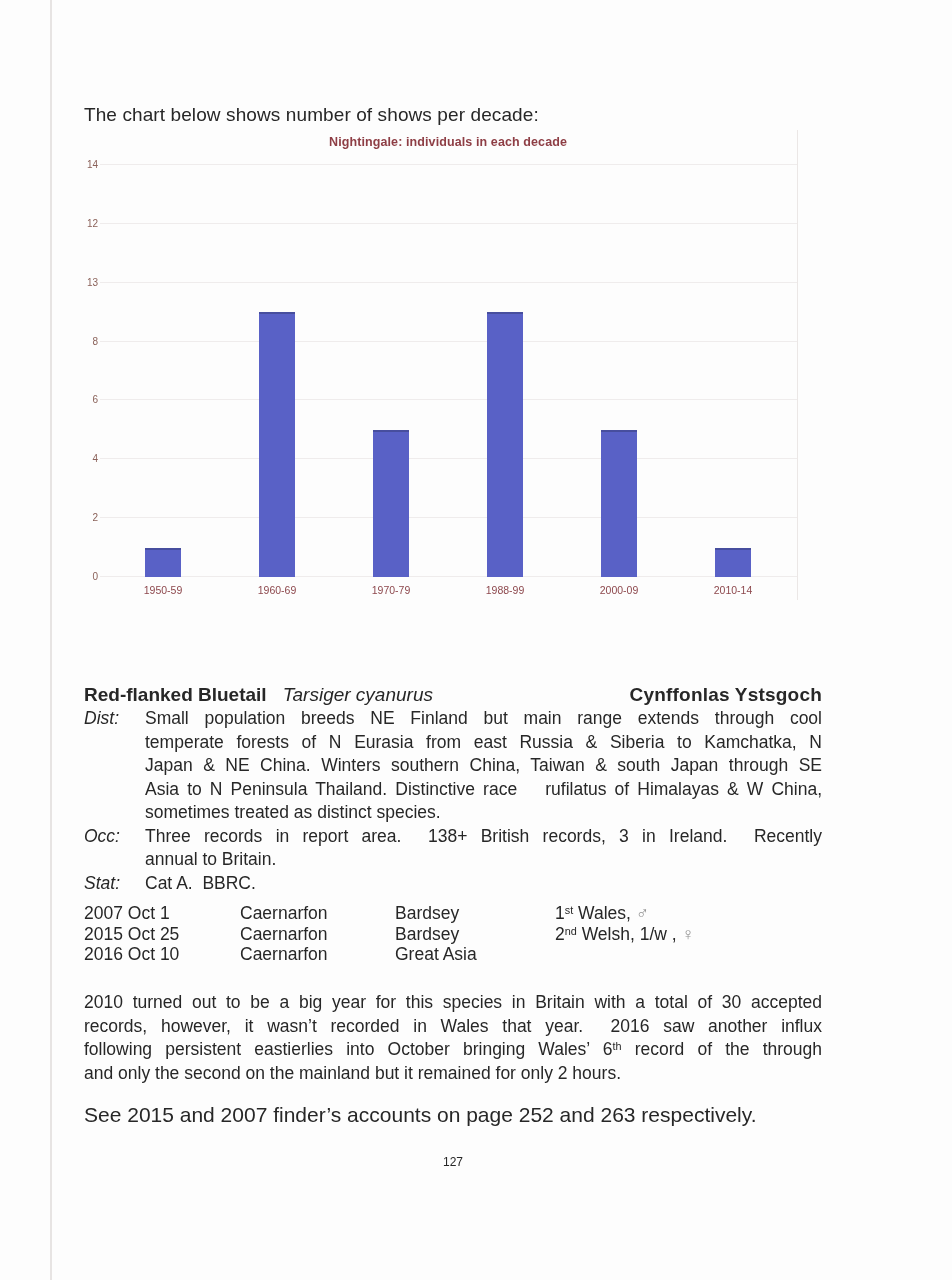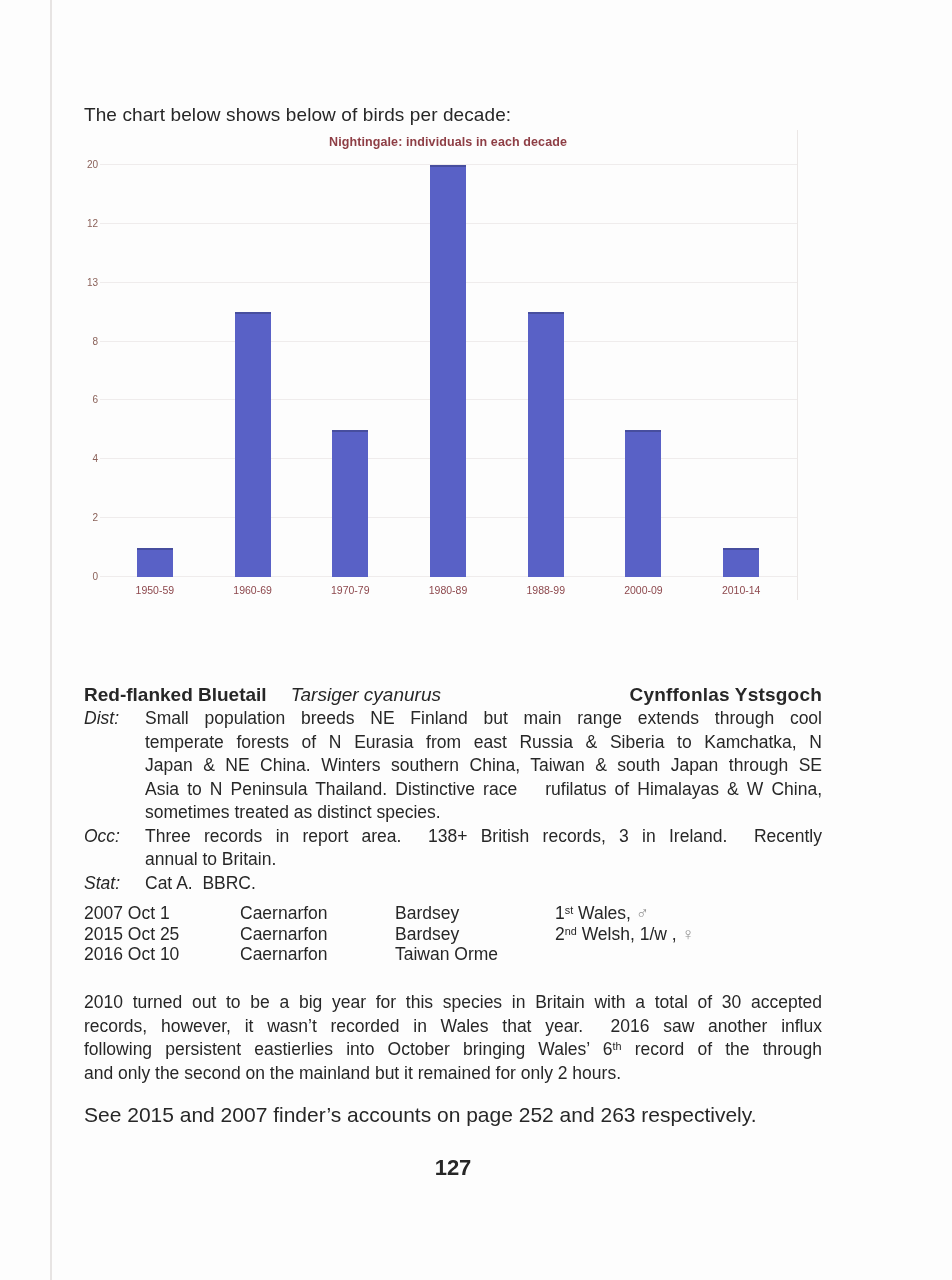--- a/index.html
+++ b/index.html
@@ -21,75 +21,71 @@
   .ytick{position:absolute;left:0;width:100%;text-align:right;font-size:10px;line-height:12px;}
   .cols{position:absolute;left:0;top:0;width:100%;height:100%;display:flex;z-index:2;}
   .col{flex:1;position:relative;}
   .bar{position:absolute;bottom:0;left:50%;transform:translateX(-50%);width:36px;box-sizing:border-box;}
   .xtick{position:absolute;top:calc(100% + 7px);left:-10px;right:-10px;text-align:center;
     font-size:10.5px;white-space:nowrap;}
   .rborder{position:absolute;left:713px;top:0;width:1px;height:470px;background:#ebe7e6;}
 
   
   #heading{top:684px;font-size:19px;display:flex;justify-content:space-between;align-items:baseline;}
-  #heading .sci{font-style:italic;font-weight:400;margin-left:24px;}
+  #heading .sci{font-style:italic;font-weight:400;margin-left:16px;}
   #heading .left b{font-weight:700;}
   #heading .welsh{font-weight:700;letter-spacing:.2px;}
   #entries{top:707px;font-size:17.5px;}
   .entry{position:relative;padding-left:61px;width:677px;}
   .entry .lbl{position:absolute;left:0;top:0;font-style:italic;line-height:23.5px;}
   .line{line-height:23.5px;min-height:23.5px;}
   .jl{text-align:justify;text-align-last:justify;}
   #records{top:903px;font-size:17.5px;}
   .rec-row{display:flex;line-height:20.5px;}
   .rc{white-space:nowrap;}
   .rc0{width:156px;} .rc1{width:155px;} .rc2{width:160px;} .rc3{flex:1;}
   #para1{top:991px;font-size:17.5px;}
   #para2{top:1103px;font-size:21px;}
-  #pageno{top:1155px;text-align:center;font-size:22px;font-weight:bold;}
+  #pageno{top:1155px;text-align:center;font-size:12px;}
   sup{font-size:62%;vertical-align:baseline;position:relative;top:-0.45em;line-height:0;}
   .sym{color:#909090;}
 </style>
 </head>
 <body>
 
 <div class="page">
   <div class="scan-edge"></div>
 
-  <div class="abs" id="intro">The chart below shows below of birds per decade:</div>
+  <div class="abs" id="intro">The chart below shows number of shows per decade:</div>
 
   <div id="chart">
     <div class="chart-title" style="color: rgb(142, 62, 69);">Nightingale: individuals in each decade</div>
     <div class="ylabels">
         <div class="ytick" style="bottom: calc(0% - 6px); color: rgb(138, 97, 89);">0</div>
         <div class="ytick" style="bottom: calc(14.2857% - 6px); color: rgb(138, 97, 89);">2</div>
         <div class="ytick" style="bottom: calc(28.5714% - 6px); color: rgb(138, 97, 89);">4</div>
         <div class="ytick" style="bottom: calc(42.8571% - 6px); color: rgb(138, 97, 89);">6</div>
         <div class="ytick" style="bottom: calc(57.1429% - 6px); color: rgb(138, 97, 89);">8</div>
         <div class="ytick" style="bottom: calc(71.4286% - 6px); color: rgb(138, 97, 89);">13</div>
         <div class="ytick" style="bottom: calc(85.7143% - 6px); color: rgb(138, 97, 89);">12</div>
-        <div class="ytick" style="bottom: calc(100% - 6px); color: rgb(138, 97, 89);">20</div>
+        <div class="ytick" style="bottom: calc(100% - 6px); color: rgb(138, 97, 89);">14</div>
       </div>
     <div class="plot">
       <div class="cols">
           <div class="col">
             <div class="bar" style="height: 7.14286%; background: rgb(89, 97, 198); border-top: 2px solid rgb(71, 78, 158);"></div>
             <div class="xtick" style="color: rgb(141, 72, 77);">1950-59</div>
           </div>
           <div class="col">
             <div class="bar" style="height: 64.2857%; background: rgb(89, 97, 198); border-top: 2px solid rgb(71, 78, 158);"></div>
             <div class="xtick" style="color: rgb(141, 72, 77);">1960-69</div>
           </div>
           <div class="col">
             <div class="bar" style="height: 35.7143%; background: rgb(89, 97, 198); border-top: 2px solid rgb(71, 78, 158);"></div>
             <div class="xtick" style="color: rgb(141, 72, 77);">1970-79</div>
-          </div>
-          <div class="col">
-            <div class="bar" style="height: 100%; background: rgb(89, 97, 198); border-top: 2px solid rgb(71, 78, 158);"></div>
-            <div class="xtick" style="color: rgb(141, 72, 77);">1980-89</div>
           </div>
           <div class="col">
             <div class="bar" style="height: 64.2857%; background: rgb(89, 97, 198); border-top: 2px solid rgb(71, 78, 158);"></div>
             <div class="xtick" style="color: rgb(141, 72, 77);">1988-99</div>
           </div>
           <div class="col">
             <div class="bar" style="height: 35.7143%; background: rgb(89, 97, 198); border-top: 2px solid rgb(71, 78, 158);"></div>
             <div class="xtick" style="color: rgb(141, 72, 77);">2000-09</div>
           </div>
           <div class="col">
@@ -149,21 +145,21 @@
       </div>
       <div class="rec-row">
         <div class="rc rc0"><span>2015 Oct 25</span></div>
         <div class="rc rc1"><span>Caernarfon</span></div>
         <div class="rc rc2"><span>Bardsey</span></div>
         <div class="rc rc3"><span>2</span><sup>nd</sup><span> Welsh, 1/w , </span><span class="sym">♀</span></div>
       </div>
       <div class="rec-row">
         <div class="rc rc0"><span>2016 Oct 10</span></div>
         <div class="rc rc1"><span>Caernarfon</span></div>
-        <div class="rc rc2"><span>Taiwan Orme</span></div>
+        <div class="rc rc2"><span>Great Asia</span></div>
         <div class="rc rc3"><span></span></div>
       </div>
     </div>
 
   <div class="abs" id="para1">
       <div class="line jl"><span>2010 turned out to be a big year for this species in Britain with a total of 30 accepted</span></div>
       <div class="line jl"><span>records, however, it wasn’t recorded in Wales that year.&nbsp; 2016 saw another influx</span></div>
       <div class="line jl"><span>following persistent eastierlies into October bringing Wales’ 6</span><sup>th</sup><span> record of the through</span></div>
       <div class="line"><span>and only the second on the mainland but it remained for only 2 hours.</span></div>
     </div>

